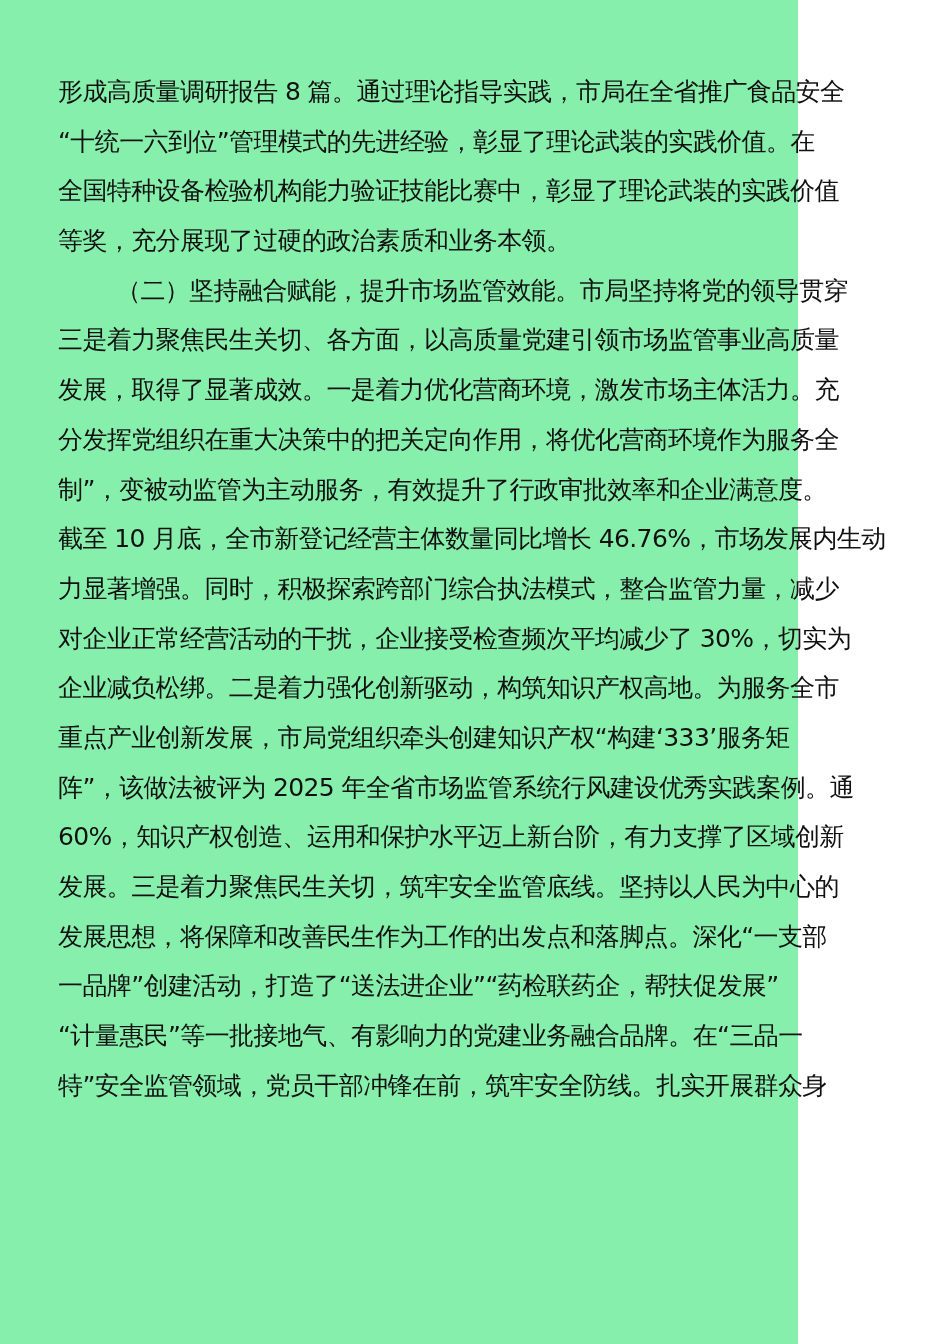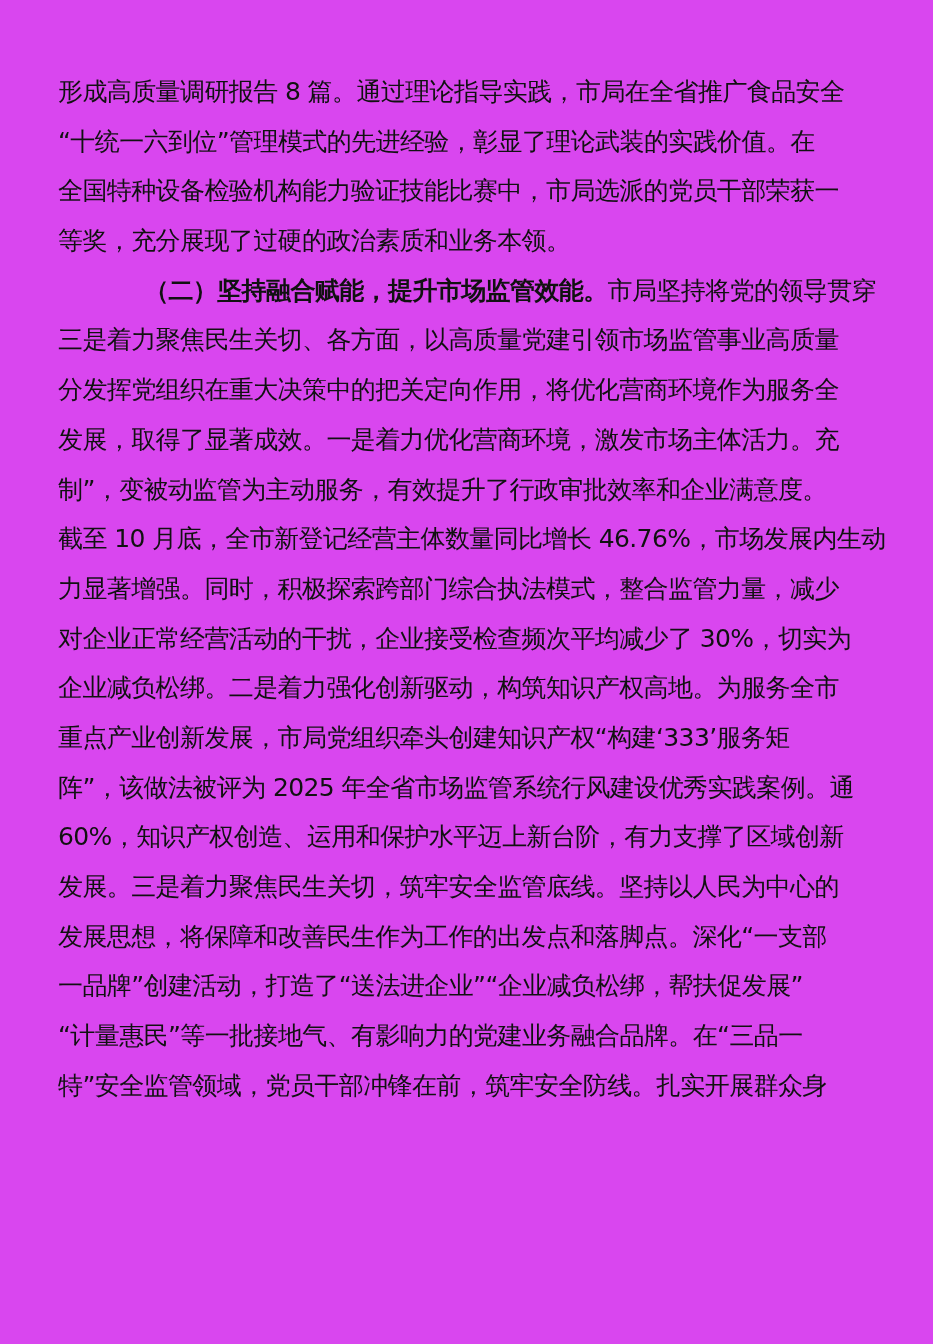--- a/index.html
+++ b/index.html
@@ -10,74 +10,73 @@
     body {
       width: 950px;
       height: 1344px;
       position: relative;
       overflow: hidden;
     }
     .page {
       position: absolute;
       left: 0;
       top: 0;
-      width: 933px;
+      width: 798px;
       height: 1344px;
-      background: #d946ef;
+      background: #86efac;
     }
     .body-text {
       position: absolute;
       left: 58px;
       top: 67px;
       width: 830px;
       font-family: "DejaVu Sans", "Liberation Sans", sans-serif;
       font-size: 25px;
       color: #111111;
     }
     .line {
       height: 49.7px;
       line-height: 49.7px;
       white-space: nowrap;
       letter-spacing: -0.6px;
     }
     .indent {
       padding-left: 58px;
     }
     .bold {
-      font-weight: bold;
-      margin-left: 28px;
+      font-weight: normal;
     }
   </style>
 </head>
 <body>
 
 <div class="page">
   <div class="body-text">
 
     <div>
       <div class="line">形成高质量调研报告 8 篇。通过理论指导实践，市局在全省推广食品安全</div>
       <div class="line">“十统一六到位”管理模式的先进经验，彰显了理论武装的实践价值。在</div>
-      <div class="line">全国特种设备检验机构能力验证技能比赛中，市局选派的党员干部荣获一</div>
+      <div class="line">全国特种设备检验机构能力验证技能比赛中，彰显了理论武装的实践价值</div>
       <div class="line">等奖，充分展现了过硬的政治素质和业务本领。</div>
     </div>
 
     <div>
       <div class="line indent"><span class="bold">（二）坚持融合赋能，提升市场监管效能。</span><span>市局坚持将党的领导贯穿</span></div>
       <div class="line">三是着力聚焦民生关切、各方面，以高质量党建引领市场监管事业高质量</div>
+      <div class="line">发展，取得了显著成效。一是着力优化营商环境，激发市场主体活力。充</div>
       <div class="line">分发挥党组织在重大决策中的把关定向作用，将优化营商环境作为服务全</div>
-      <div class="line">发展，取得了显著成效。一是着力优化营商环境，激发市场主体活力。充</div>
       <div class="line">制”，变被动监管为主动服务，有效提升了行政审批效率和企业满意度。</div>
       <div class="line">截至 10 月底，全市新登记经营主体数量同比增长 46.76%，市场发展内生动</div>
       <div class="line">力显著增强。同时，积极探索跨部门综合执法模式，整合监管力量，减少</div>
       <div class="line">对企业正常经营活动的干扰，企业接受检查频次平均减少了 30%，切实为</div>
       <div class="line">企业减负松绑。二是着力强化创新驱动，构筑知识产权高地。为服务全市</div>
       <div class="line">重点产业创新发展，市局党组织牵头创建知识产权“构建‘333’服务矩</div>
       <div class="line">阵”，该做法被评为 2025 年全省市场监管系统行风建设优秀实践案例。通</div>
       <div class="line">60%，知识产权创造、运用和保护水平迈上新台阶，有力支撑了区域创新</div>
       <div class="line">发展。三是着力聚焦民生关切，筑牢安全监管底线。坚持以人民为中心的</div>
       <div class="line">发展思想，将保障和改善民生作为工作的出发点和落脚点。深化“一支部</div>
-      <div class="line">一品牌”创建活动，打造了“送法进企业”“企业减负松绑，帮扶促发展”</div>
+      <div class="line">一品牌”创建活动，打造了“送法进企业”“药检联药企，帮扶促发展”</div>
       <div class="line">“计量惠民”等一批接地气、有影响力的党建业务融合品牌。在“三品一</div>
       <div class="line">特”安全监管领域，党员干部冲锋在前，筑牢安全防线。扎实开展群众身</div>
     </div>
 
   </div>
 </div>
 
 </body></html>

